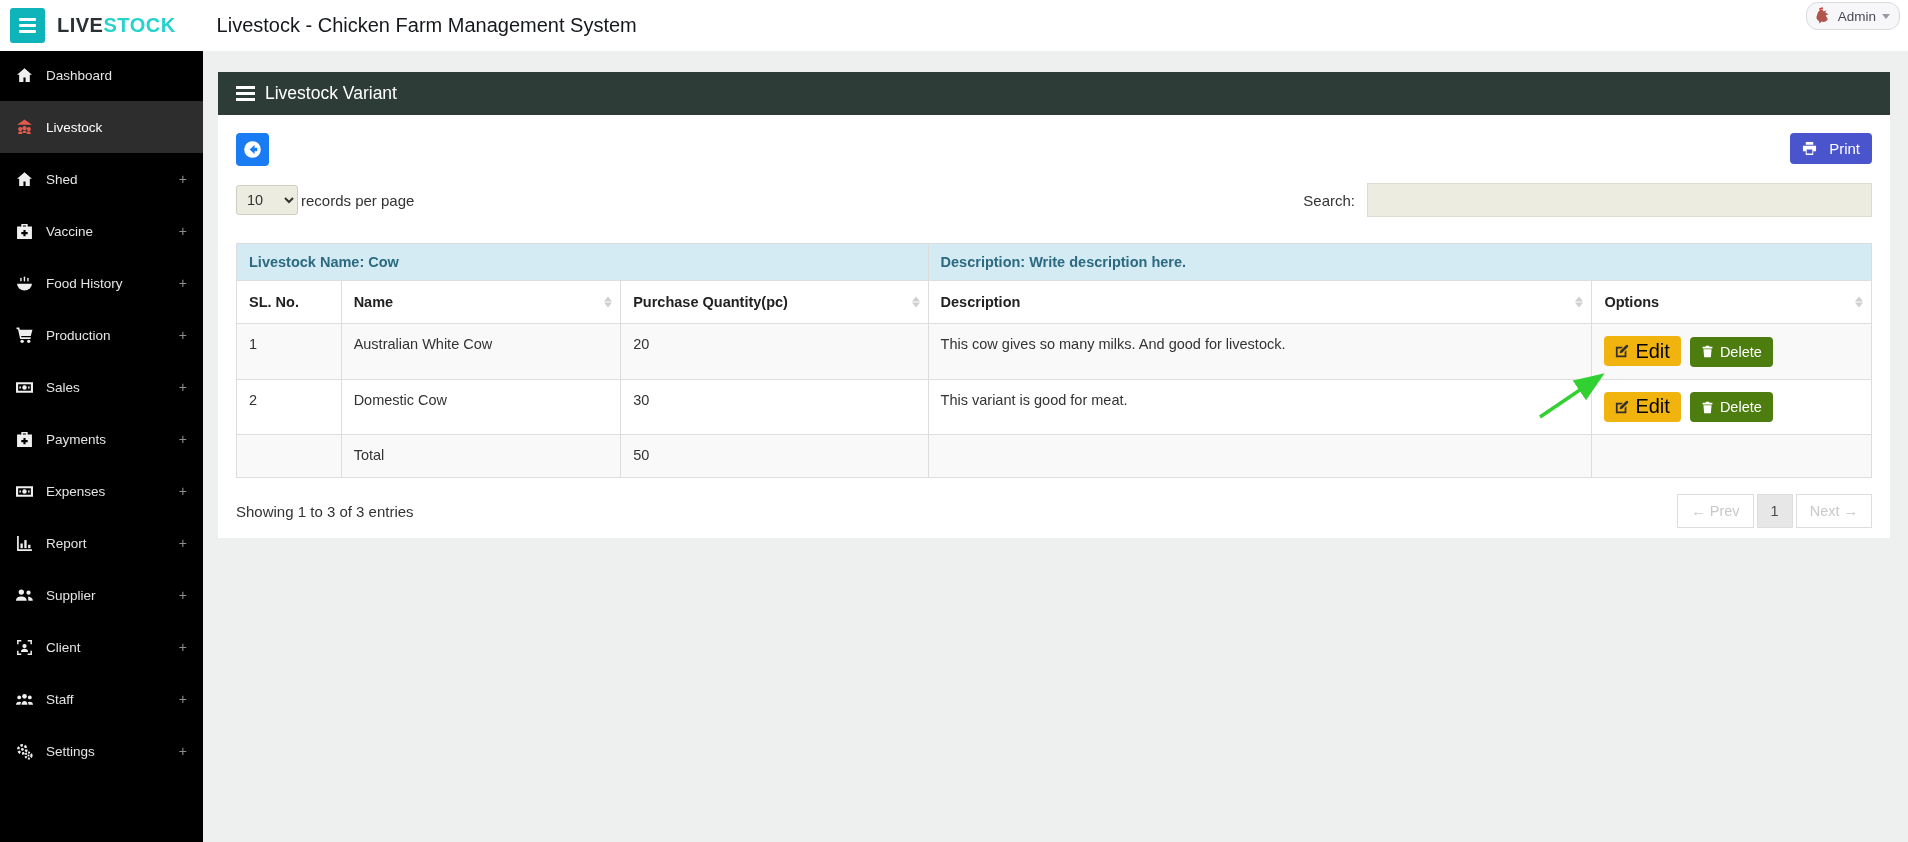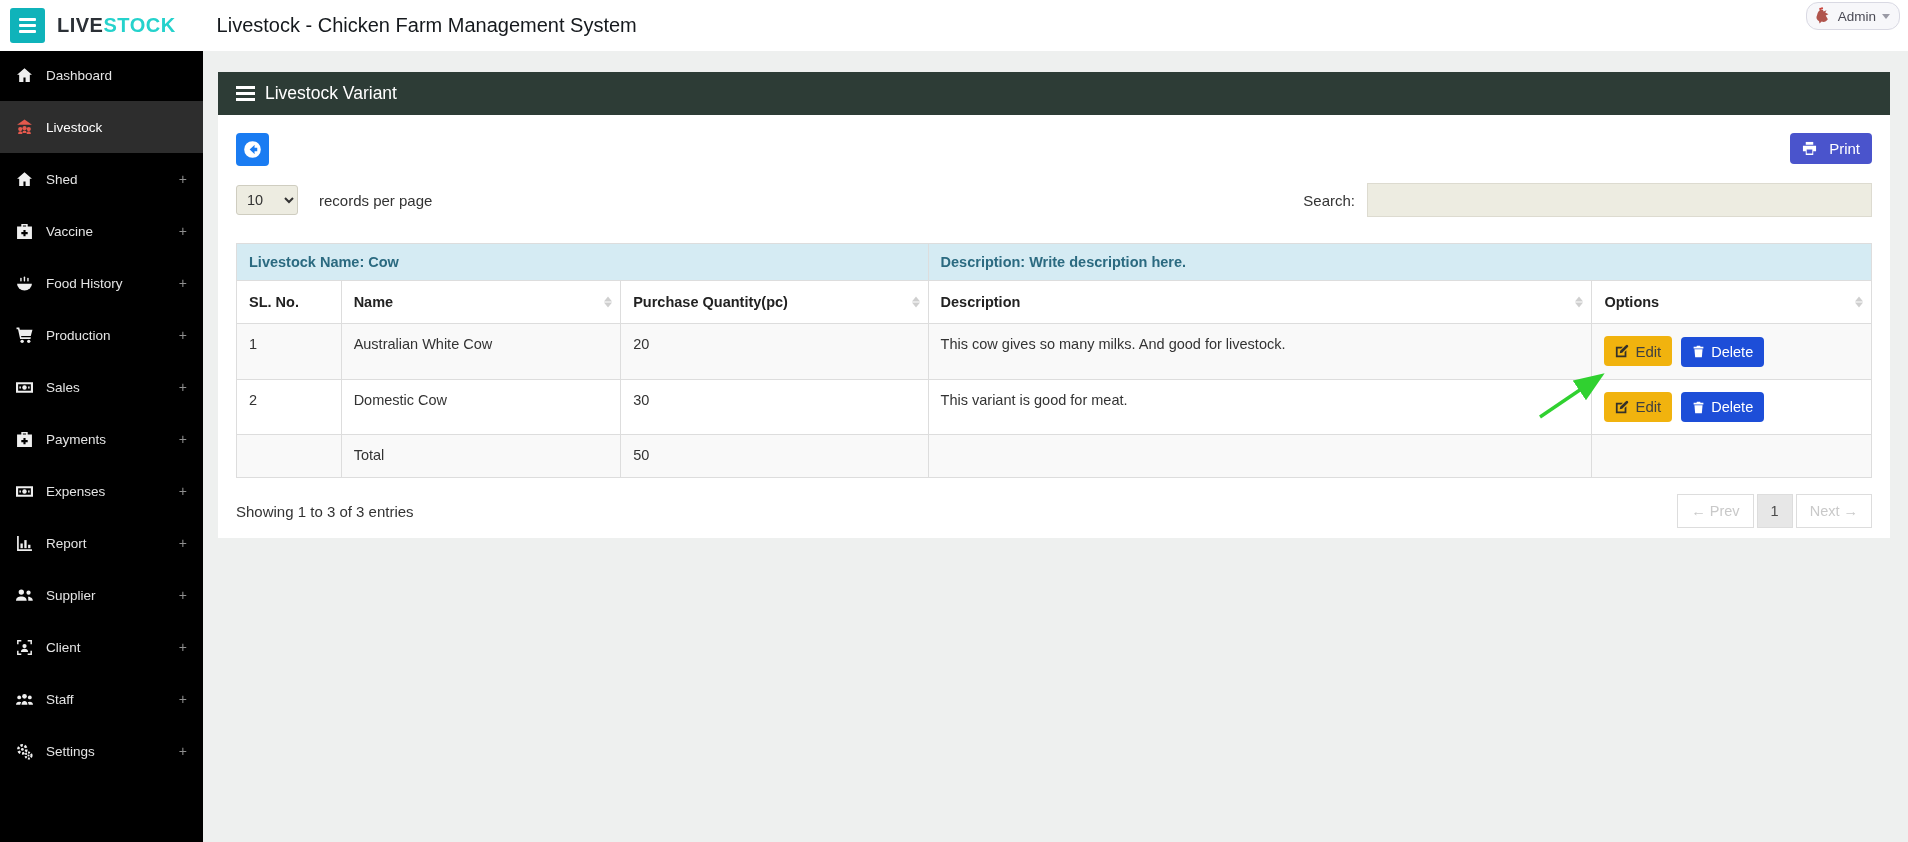--- a/index.html
+++ b/index.html
@@ -36,44 +36,44 @@
   .panel-head .ph-title { color:#ffffff; font-size:17.5px; }
   .panel-body { padding:18px 18px 0 18px; position:relative; }
 
   .row-actions { display:flex; justify-content:space-between; align-items:flex-start; }
   .back-btn { width:33px; height:33px; background:#1a7cf2; border:none; border-radius:4px; display:flex; align-items:center; justify-content:center; cursor:pointer; }
   .back-btn svg { width:19px; height:19px; }
   .print-btn { height:31px; background:#4a54cc; color:#fff; border:none; border-radius:4px; font-size:15px; padding:0 12px; display:flex; align-items:center; gap:12px; cursor:pointer; }
   .print-btn svg { width:15px; height:15px; fill:#fff; }
 
   .row-controls { margin-top:17px; display:flex; justify-content:space-between; align-items:center; }
-  .rpp { display:flex; align-items:center; gap:21px; }
+  .rpp { display:flex; align-items:center; gap:3px; }
   .rpp select { width:62px; height:30px; background:#edece1; border:1px solid #cfcdc0; border-radius:3px; font-size:14.5px; color:#333; padding:0 6px; font-family:inherit; }
   .rpp .rpp-label { font-size:15px; color:#333; }
   .search-wrap { display:flex; align-items:center; gap:12px; }
   .search-wrap label { font-size:15px; color:#333; }
   .search-wrap input { width:505px; height:34px; background:#edece1; border:1px solid #dddbd0; font-size:14.5px; padding:0 8px; color:#333; }
 
   
   table.dt { width:100%; margin-top:26px; border-collapse:collapse; font-size:14.5px; color:#333; table-layout:fixed; }
   table.dt col.c1{width:6.4%} table.dt col.c2{width:17.1%} table.dt col.c3{width:18.8%} table.dt col.c4{width:40.6%} table.dt col.c5{width:17.1%}
   table.dt th, table.dt td { border:1px solid #ddd; text-align:left; vertical-align:top; }
   tr.group-row th { background:#d5ebf3; color:#2b6a80; font-weight:bold; font-size:14.5px; padding:10px 12px; height:37px; vertical-align:middle; }
   tr.head-row th { background:#fff; font-weight:bold; color:#222; padding:12px 12px; height:43px; vertical-align:middle; position:relative; cursor:pointer; }
   .sort { position:absolute; right:8px; top:50%; transform:translateY(-50%); display:flex; flex-direction:column; gap:1px; }
   .sort i { width:0; height:0; border-left:4px solid transparent; border-right:4px solid transparent; display:block; }
   .sort .up { border-bottom:5px solid #cfcfcf; }
   .sort .dn { border-top:5px solid #cfcfcf; }
   tr.data-row td { padding:12px 12px; height:55px; background:#fff; }
   tr.data-row.odd td { background:#f9f9f9; }
   tr.total-row td { padding:12px 12px; height:43px; background:#f9f9f9; }
   .btn-cell { white-space:nowrap; }
-  .btn-edit { background:#f1b30e; color:#404040; border:none; border-radius:4px; height:30px; padding:0 11px; font-size:15px; display:inline-flex; align-items:center; gap:6px; cursor:pointer; }
+  .btn-edit { background:#f1b30e; color:#000000; border:none; border-radius:4px; height:30px; padding:0 11px; font-size:20px; display:inline-flex; align-items:center; gap:6px; cursor:pointer; }
   .btn-edit svg { width:14px; height:14px; fill:#33302a; }
-  .btn-del { background:#1d4ed8; color:#ffffff; border:none; border-radius:4px; height:30px; padding:0 11px; font-size:14.5px; display:inline-flex; align-items:center; gap:6px; margin-left:5px; cursor:pointer; }
+  .btn-del { background:#4d7c0f; color:#ffffff; border:none; border-radius:4px; height:30px; padding:0 11px; font-size:14.5px; display:inline-flex; align-items:center; gap:6px; margin-left:5px; cursor:pointer; }
   .btn-del svg { width:13px; height:13px; fill:#fff; }
 
   
   .row-footer { margin-top:16px; display:flex; justify-content:space-between; align-items:center; }
   .showing { font-size:15px; color:#333; }
   .pager { display:flex; }
   .pg { border:1px solid #ddd; background:#fff; font-size:14.5px; padding:8px 13px; color:#c9c9c9; cursor:pointer; margin-left:3px; }
   .pg.current { background:#e7e7e7; color:#4a4a4a; padding:8px 13px; }
 
   

